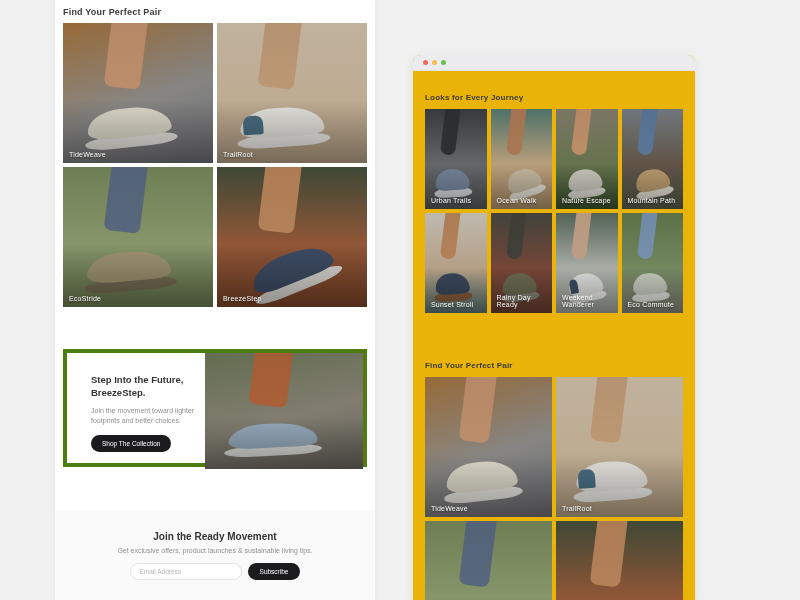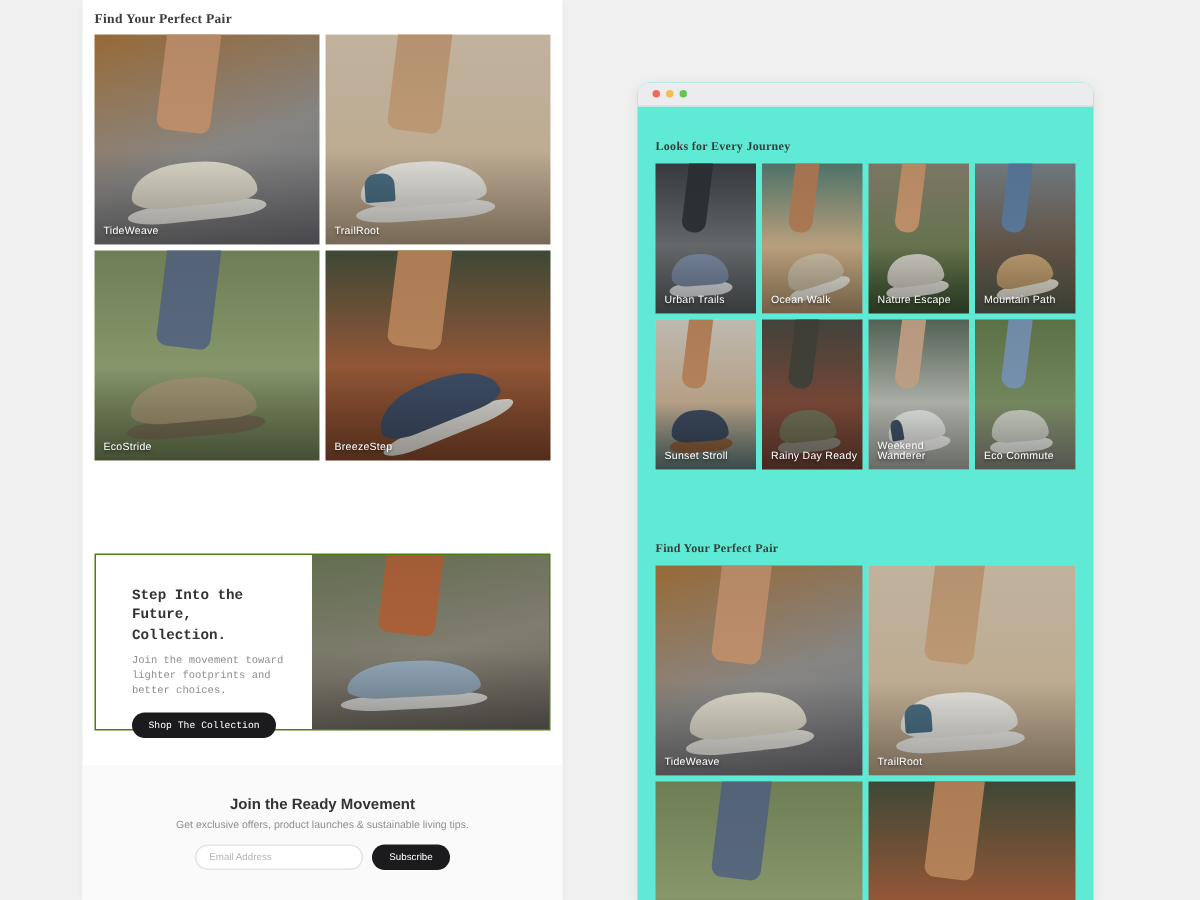--- a/index.html
+++ b/index.html
@@ -3,21 +3,21 @@
 <meta charset="utf-8">
 <style>
   * { margin:0; padding:0; box-sizing:border-box; }
   html,body { width:800px; height:600px; overflow:hidden; }
   body { font-family:"Liberation Sans", sans-serif; background:#f0f0f1; }
   .stage { position:relative; width:800px; height:600px; }
 
   
   .artboard { position:absolute; left:55px; top:0; width:320px; height:600px;
               background:#fff; padding:4px 8px; box-shadow:0 1px 5px rgba(0,0,0,.05); }
-  .sec-heading { font-size:9px; font-weight:700; color:#3c3c3c; letter-spacing:.2px; margin:3px 0 6px;font-family:Liberation Serif, serif; }
+  .sec-heading { font-size:9px; font-weight:700; color:#3c3c3c; letter-spacing:.2px; margin:3px 0 6px; }
 
   .grid { display:grid; gap:4px; }
   .cols-2 { grid-template-columns:1fr 1fr; }
   .cols-4 { grid-template-columns:repeat(4,1fr); }
   .cols-2 > .tile { height:140px; }
   .cols-4 > .tile { height:100px; }
 
   .tile, .photo { position:relative; overflow:hidden; }
   .photo .shade { position:absolute; inset:0; z-index:2;
     background:linear-gradient(180deg, rgba(0,0,0,.10), rgba(0,0,0,.06) 55%, rgba(0,0,0,.38)); }
@@ -27,43 +27,43 @@
   .photo .sole { position:absolute; left:11%; bottom:12%; width:62%; height:9%;
     border-radius:40% / 70%; }
   .photo .shoe { position:absolute; left:14%; bottom:19%; width:56%; height:21%;
     border-radius:55% 65% 28% 35% / 95% 100% 30% 38%; }
   .photo .heel { position:absolute; left:16%; bottom:22%; width:13%; height:14%;
     border-radius:40% 40% 10% 10%; }
   .photo .label { position:absolute; left:6px; bottom:5px; z-index:3; color:#fff;
     font-size:7px; letter-spacing:.2px; text-shadow:0 1px 2px rgba(0,0,0,.5); }
 
   
-  .hero-card { margin-top:62px; height:118px; border:1px solid #4d7c0f; display:flex; background:#fff;font-family:Liberation Mono, monospace; }
+  .hero-card { margin-top:42px; height:118px; border:4px solid #4d7c0f; display:flex; background:#fff; }
   .hero-text { flex:1; padding:20px 10px 0 24px; }
   .hero-heading { font-size:9.5px; font-weight:700; color:#333; line-height:1.4; }
   .hero-body { font-size:7px; color:#8f8f8f; line-height:1.45; margin-top:6px; max-width:118px; }
   .pill { display:inline-block; background:#1b1b1d; color:#fff; border:none; cursor:pointer;
     border-radius:999px; font-family:inherit; }
   .hero-cta { font-size:6.5px; padding:5px 11px; margin-top:9px; }
   .hero-image { width:158px; height:116px; }
 
   
   .newsletter { position:absolute; left:0; right:0; top:510px; bottom:0;
     background:#fafafa; text-align:center; padding-top:21px; }
   .nl-heading { font-size:10px; font-weight:700; color:#333; }
   .nl-sub { font-size:7px; color:#8f8f8f; margin-top:5px; }
   .subscribe-row { margin-top:9px; display:flex; justify-content:center; align-items:center; gap:6px; }
   .email-input { width:112px; height:17px; border:1px solid #e3e3e3; border-radius:999px;
     background:#fff; font-family:inherit; font-size:6.5px; color:#555; padding:0 9px; outline:none; }
   .email-input::placeholder { color:#b5b5b5; }
   .subscribe-btn { font-size:6.5px; padding:5px 12px; }
 
   
-  .browser { position:absolute; left:425px; top:55px; width:304px; height:545px;
-    background:#5eead4; border-radius:8px 8px 0 0; overflow:hidden;
+  .browser { position:absolute; left:413px; top:55px; width:282px; height:545px;
+    background:#eab308; border-radius:8px 8px 0 0; overflow:hidden;
     box-shadow:0 2px 10px rgba(0,0,0,.07); }
   .chrome { height:16px; background:#ececee; border-bottom:1px solid #e2e2e4;
     display:flex; align-items:center; padding-left:10px; gap:4px; }
   .dot { width:5px; height:5px; border-radius:50%; }
   .viewport { padding:22px 12px 0; }
   .viewport .sec-heading { font-size:8px; margin:0 0 7px; }
   .viewport .sec-heading.second { margin-top:48px; }
 </style>
 </head>
 <body>
@@ -110,21 +110,21 @@
           </div>
           <div class="shade"></div>
           <span class="label">BreezeStep</span>
         </div>
       </div>
 
     <div class="hero-card">
       <div class="hero-text">
         <div class="hero-heading">
           <span>Step Into the Future,</span><br>
-          <span>Collection.</span>
+          <span>BreezeStep.</span>
         </div>
         <p class="hero-body">Join the movement toward lighter footprints and better choices.</p>
         <button class="pill hero-cta">Shop The Collection</button>
       </div>
       <div class="hero-image photo" style="background: linear-gradient(165deg, rgb(109, 122, 88), rgb(138, 133, 120) 55%, rgb(110, 106, 98));">
           <div class="leg" style="background: rgb(181, 103, 60);"></div>
           <div class="foot" style="transform: rotate(-3deg);">
             <div class="sole" style="background: rgb(233, 233, 230);"></div>
             <div class="shoe" style="background: rgb(157, 180, 198);"></div>
           </div>

